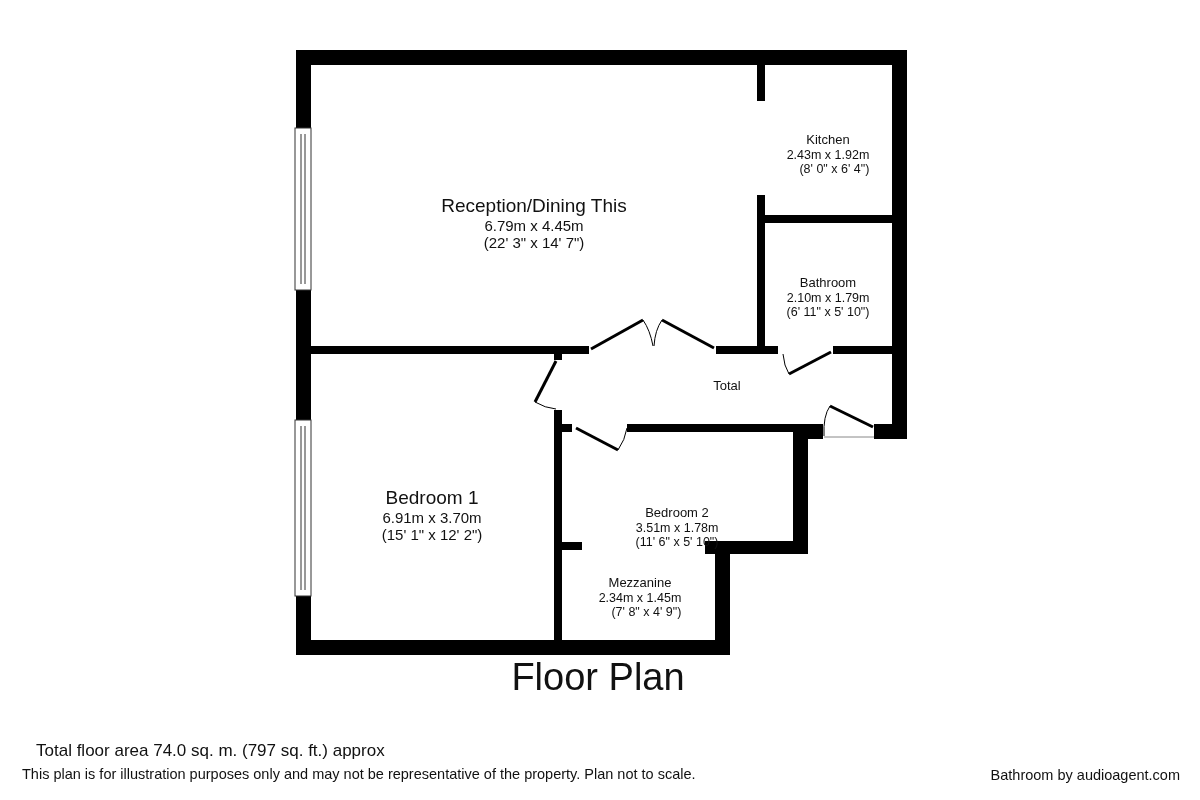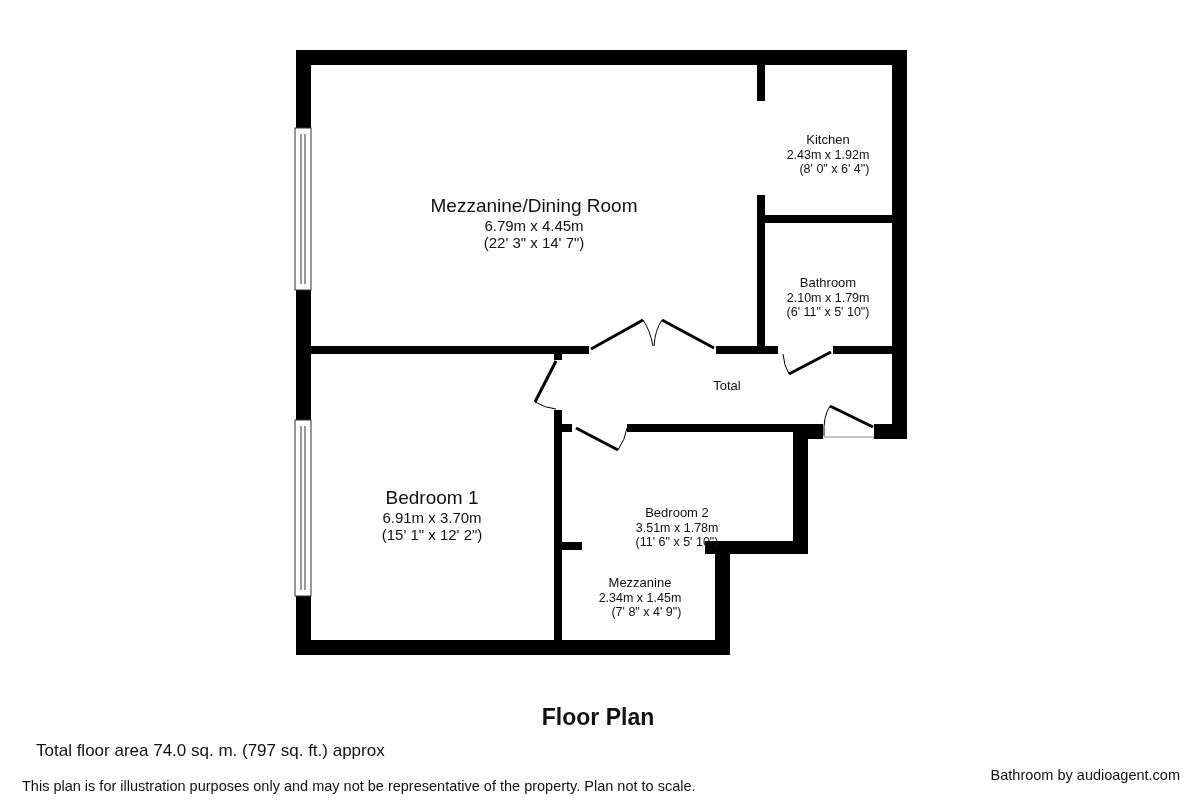--- a/index.html
+++ b/index.html
@@ -5,23 +5,23 @@
   html, body { margin: 0; padding: 0; background: #ffffff; }
   body { width: 1200px; height: 800px; position: relative; overflow: hidden; font-family: "Liberation Sans", sans-serif; color: #111; }
   svg.plan { position: absolute; left: 0; top: 0; }
   .label { position: absolute; text-align: center; transform: translateX(-50%); white-space: nowrap; line-height: 1.15; }
   .room-name { display: block; }
   .dim { display: block; font-size: 12.5px; }
   .big .room-name { font-size: 19px; }
   .big .dim { font-size: 15px; }
   .small .room-name { font-size: 13px; }
   .small .dim { font-size: 12.5px; text-align: right; }
-  .title { position: absolute; left: 598px; top: 656px; transform: translateX(-50%); font-size: 23px; font-weight: bold; white-space: nowrap; margin-top: 48px; }
+  .title { position: absolute; left: 598px; top: 656px; transform: translateX(-50%); font-size: 38px; font-weight: normal; white-space: nowrap; }
   .total { position: absolute; left: 20px; top: 741px; font-size: 17px; white-space: nowrap; margin-left: 16px; }
-  .disclaimer { position: absolute; left: 22px; top: 766px; font-size: 14.5px; white-space: nowrap; margin-top: 12px; }
+  .disclaimer { position: absolute; left: 22px; top: 766px; font-size: 14.5px; white-space: nowrap; }
   .powered { position: absolute; right: 20px; top: 767px; font-size: 14.5px; white-space: nowrap; }
 </style>
 </head>
 <body>
 
 <svg class="plan" width="1200" height="800" viewBox="0 0 1200 800">
   <g fill="#000">
 
     <rect x="296" y="50" width="611" height="15"></rect>
 
@@ -83,21 +83,21 @@
     <line x1="576" y1="428" x2="618" y2="450" stroke-width="3"></line>
     <path d="M618 450 Q625 440 627 428" stroke-width="1"></path>
 
     <line x1="830" y1="406" x2="873" y2="427" stroke-width="3"></line>
     <path d="M830 406 Q823 416 824 436" stroke-width="1"></path>
     <line x1="824" y1="437" x2="874" y2="437" stroke="#888" stroke-width="1"></line>
   </g>
 </svg>
 
 <div class="label big" style="left:534px; top:195px;">
-  <span class="room-name">Mezzanine/Dining Room</span>
+  <span class="room-name">Reception/Dining This</span>
   <span class="dim">6.79m x 4.45m</span>
   <span class="dim">(22' 3" x 14' 7")</span>
 </div>
 
 <div class="label small" style="left:828px; top:133px;">
   <span class="room-name">Kitchen</span>
   <span class="dim">2.43m x 1.92m</span>
   <span class="dim">(8' 0" x 6' 4")</span>
 </div>
 

